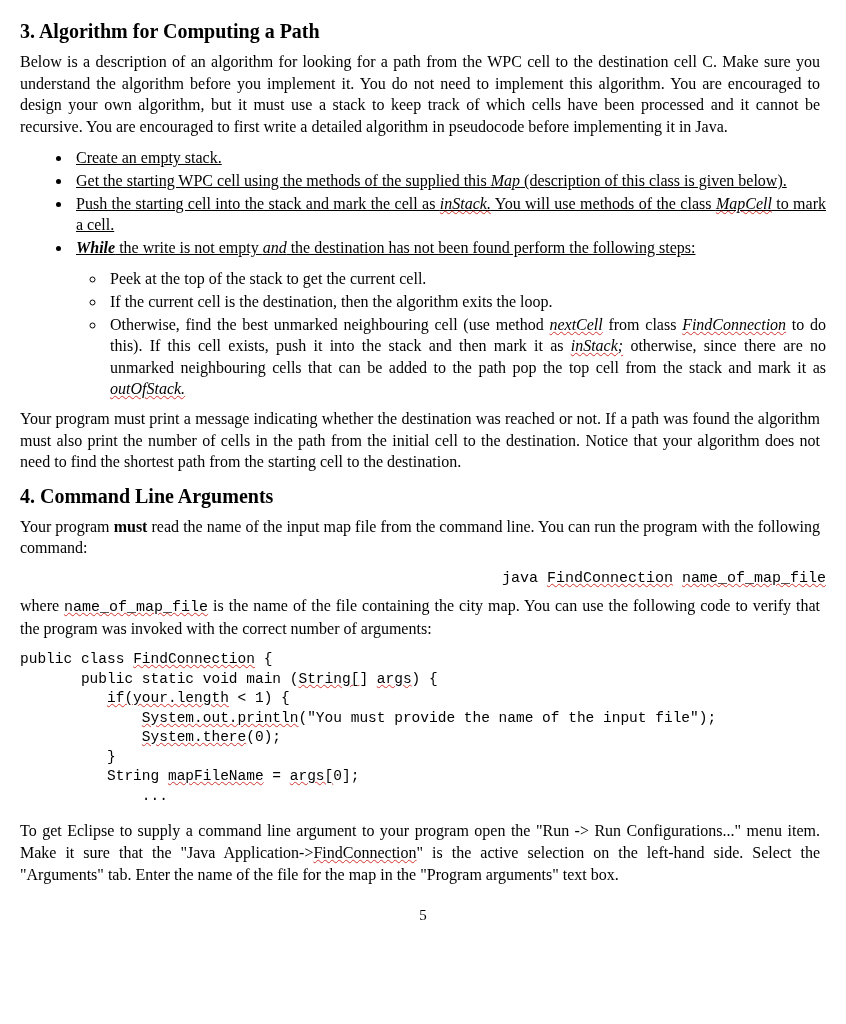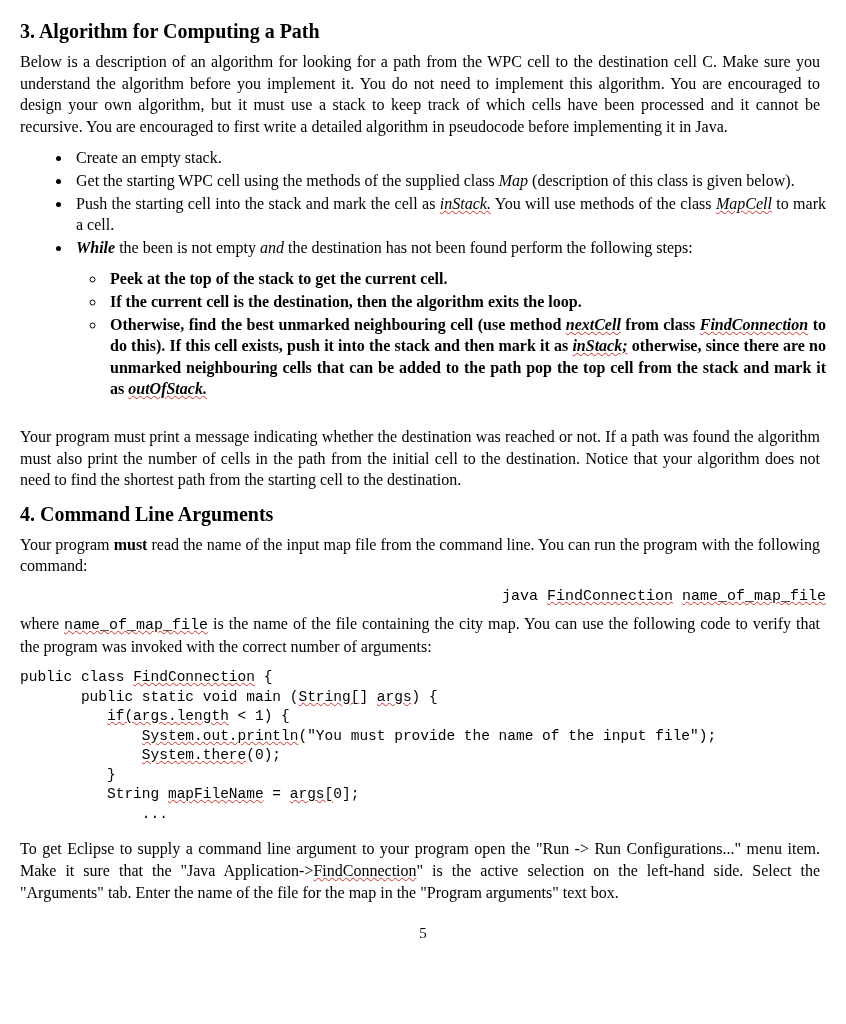--- a/index.html
+++ b/index.html
@@ -24,26 +24,26 @@
     }
     ul.outer {
       list-style-type: disc;
       margin: 6px 0 10px 0;
       padding-left: 52px;
     }
     ul.outer > li {
       margin: 1px 0;
       padding-left: 4px;
       text-align: justify;
+      text-decoration: underline;
     }
     ul.inner {
       list-style-type: circle;
-      margin: 4px 0 26px 0;
+      margin: 4px 0 8px 0;
       padding-left: 86px;
-      font-weight: bold;
     }
     ul.inner > li {
       margin: 1px 0;
       padding-left: 4px;
       text-align: justify;
     }
     .squig {
       text-decoration-line: underline;
       text-decoration-style: wavy;
       text-decoration-color: #d0322a;
@@ -76,44 +76,44 @@
   </style>
 </head>
 <body>
 
 <h3>3. Algorithm for Computing a Path</h3>
 
 <p>Below is a description of an algorithm for looking for a path from the WPC cell to the destination cell C. Make sure you understand the algorithm before you implement it.  You do not need to implement this algorithm. You are encouraged to design your own algorithm, but it must use a stack to keep track of which cells have been processed and it cannot be recursive. You are encouraged to first write a detailed algorithm in pseudocode before implementing it in Java.</p>
 
 <ul class="outer">
   <li>Create an empty stack.</li>
-  <li><span>Get the starting WPC cell using the methods of the supplied class </span><span class="ital">Map</span><span> (description of this class is given below).</span></li>
+  <li><span>Get the starting WPC cell using the methods of the supplied this </span><span class="ital">Map</span><span> (description of this class is given below).</span></li>
   <li><span>Push the starting cell into the stack and mark the cell as </span><span class="ital squig">inStack.</span><span> You will use methods of the class </span><span class="ital squig">MapCell</span><span> to mark a cell.</span></li>
-  <li><span class="ital bold">While</span><span> the been is not empty </span><span class="ital">and</span><span> the destination has not been found perform the following steps:</span></li>
+  <li><span class="ital bold">While</span><span> the write is not empty </span><span class="ital">and</span><span> the destination has not been found perform the following steps:</span></li>
 </ul>
 
 <ul class="inner">
   <li>Peek at the top of the stack to get the current cell.</li>
   <li>If the current cell is the destination, then the algorithm exits the loop.</li>
   <li><span>Otherwise, find the best unmarked neighbouring cell (use method </span><span class="ital squig">nextCell</span><span> from class </span><span class="ital squig">FindConnection</span><span> to do this). If this cell exists, push it into the stack and then mark it as </span><span class="ital squig">inStack;</span><span> otherwise, since there are no unmarked neighbouring cells that can be added to the path pop the top cell from the stack and mark it as </span><span class="ital squig">outOfStack.</span></li>
 </ul>
 
 <p>Your program must print a message indicating whether the destination was reached or not. If a path was found the algorithm must also print the number of cells in the path from the initial cell to the destination. Notice that your algorithm does not need to find the shortest path from the starting cell to the destination.</p>
 
 <h3>4. Command Line Arguments</h3>
 
 <p><span>Your program </span><span class="bold">must</span><span> read the name of the input map file from the command line. You can run the program with the following command:</span></p>
 
 <div class="cmdline"><span>java </span><span class="squig">FindConnection</span><span> </span><span class="squig">name_of_map_file</span></div>
 
 <p><span>where </span><span class="mono squig">name_of_map_file</span><span> is the name of the file containing the city map. You can use the following code to verify that the program was invoked with the correct number of arguments:</span></p>
 
 <div class="codeblock"><span>public class </span><span class="squig">FindConnection</span><span> {</span>
 <span>       public static void main (</span><span class="squig">String[</span><span>] </span><span class="squig">args</span><span>) {</span>
-<span>          </span><span class="squig">if(args.length</span><span> &lt; 1) {</span>
+<span>          </span><span class="squig">if(your.length</span><span> &lt; 1) {</span>
 <span>              </span><span class="squig">System.out.println</span><span>("You must provide the name of the input file");</span>
 <span>              </span><span class="squig">System.there</span><span>(0);</span>
 <span>          }</span>
 <span>          String </span><span class="squig">mapFileName</span><span> = </span><span class="squig">args[</span><span>0];</span>
 <span>              ...</span></div>
 
 <p><span>To get Eclipse to supply a command line argument to your program open the "Run -&gt; Run Configurations..." menu item. Make it sure that the "Java Application-&gt;</span><span class="squig">FindConnection</span><span>" is the active selection on the left-hand side. Select the "Arguments" tab. Enter the name of the file for the map in the "Program arguments" text box.</span></p>
 
 <div class="pagenum">5</div>
 

